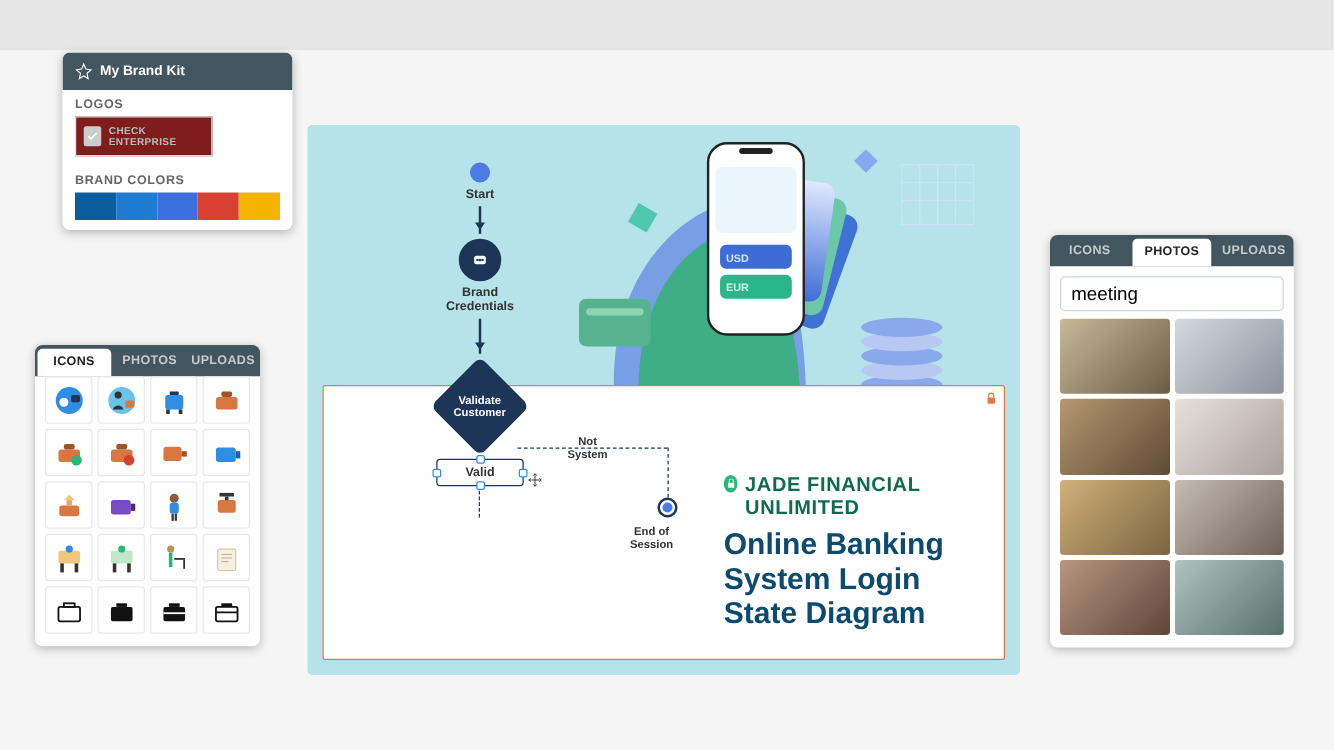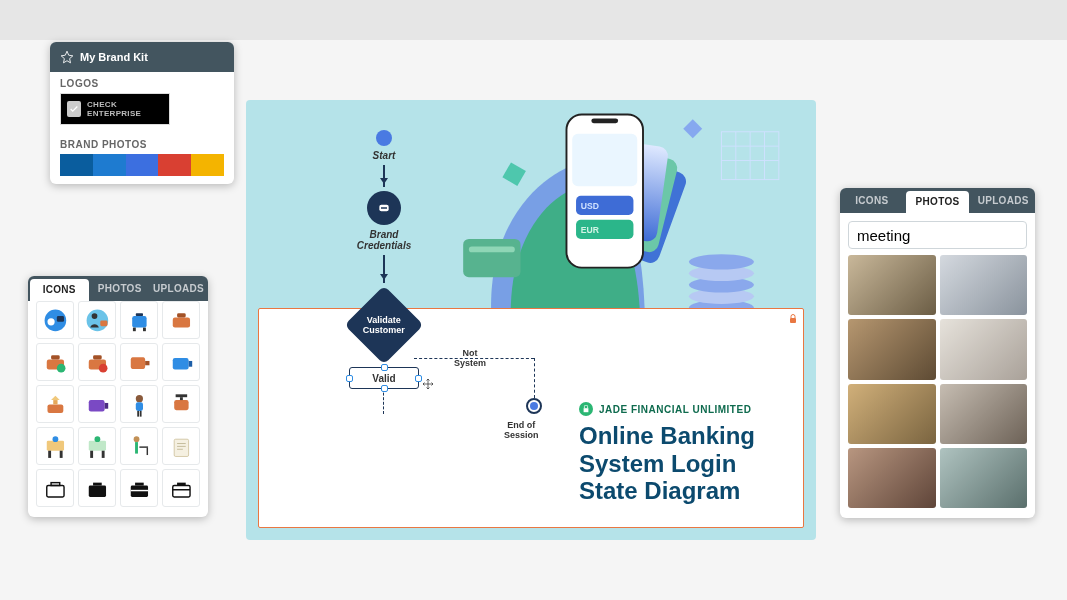--- a/index.html
+++ b/index.html
@@ -6,21 +6,21 @@
   body { font-family: -apple-system, BlinkMacSystemFont, "Segoe UI", Arial, sans-serif; background: #f5f5f5; width: 1067px; height: 600px; overflow: hidden; position: relative; }
   
   .top-strip { position:absolute; top:0; left:0; right:0; height:40px; background:#e6e6e6; }
   
   
   .brandkit { position: absolute; left: 50px; top: 42px; width: 184px; background: #ffffff; border-radius: 6px; box-shadow: 0 2px 8px rgba(0,0,0,0.25); overflow:hidden; font-size:11px; }
   .brandkit-header { background: #43555f; color: #fff; padding: 8px 10px; display:flex; align-items:center; gap:6px; font-weight:600; }
   .brandkit-header svg { width:14px; height:14px; fill:none; stroke:#fff; stroke-width:1.5; }
   .brandkit-section { padding: 6px 10px 8px; }
   .brandkit-label { font-size: 10px; letter-spacing: .5px; color:#666; font-weight:600; margin-bottom:4px; }
-  .logo-box { border:1px solid #ddd; background:#000000; padding:6px 6px; display:flex; align-items:center; gap:6px; width:110px; font-size:8px; color:#bbb; font-weight:700; letter-spacing:.3px; }
+  .logo-box { border:1px solid #ddd; background:#7f1d1d; padding:6px 6px; display:flex; align-items:center; gap:6px; width:110px; font-size:8px; color:#bbb; font-weight:700; letter-spacing:.3px; }
   .logo-check { width:16px; height:16px; background:#ccc; border-radius:2px; display:flex; align-items:center; justify-content:center; }
   .logo-check svg { width:10px; height:10px; fill:#fff; }
   .swatches { display:flex; height:22px; }
   .swatch { flex:1; }
   
   
   .library { position:absolute; background:#fff; border-radius:6px; box-shadow:0 2px 8px rgba(0,0,0,0.25); overflow:hidden;margin-top:28px; }
   .lib-tabs { display:flex; background:#43555f; font-size:10px; font-weight:600; letter-spacing:.3px; }
   .lib-tab { flex:1; text-align:center; padding:7px 4px; color:#c6cbcf; cursor:pointer; }
   .lib-tab.active { background:#fff; color:#222; border-radius:4px 4px 0 0; margin:3px 2px 0 2px; padding:5px 4px 4px; }
@@ -33,40 +33,40 @@
   .photo-grid { display:grid; grid-template-columns:repeat(2,1fr); gap:4px; padding:0 8px 10px; }
   .photo-cell { aspect-ratio:1.45; border-radius:3px; background:#9aa; position:relative; overflow:hidden; }
   
   #library-left { left:28px; top:248px; width:180px; }
   #library-right { left:840px; top:160px; width:195px; }
   
   
   .canvas { position:absolute; left:246px; top:100px; width:570px; height:440px; background:#b5e3e9; border-radius:4px; overflow:hidden; }
   
   .flow { position:absolute; left:30px; top:30px; width:220px; text-align:center; font-size:10px; color:#333; }
-  .flow-node-label { font-weight:600; font-size:10px;font-style:italic; }
+  .flow-node-label { font-weight:600; font-size:10px; }
   .dot-start { width:16px; height:16px; border-radius:50%; background:#4a7ae2; margin:0 auto; }
   .cred-circle { width:34px; height:34px; border-radius:50%; background:#1d3557; margin:0 auto; display:flex; align-items:center; justify-content:center; }
   .cred-circle svg { width:16px; height:16px; fill:#fff; }
   .diamond { width:56px; height:56px; background:#1d3557; transform:rotate(45deg); margin:14px auto; display:flex; align-items:center; justify-content:center; border-radius:6px; }
   .diamond span { transform:rotate(-45deg); color:#fff; font-weight:700; font-size:9px; text-align:center; line-height:1.15; }
   .valid-box { width:70px; height:22px; border:1px solid #1d3557; border-radius:3px; background:#fff; margin:8px auto 0; display:flex; align-items:center; justify-content:center; font-size:10px; font-weight:600; position:relative; }
   .sel-handle { position:absolute; width:7px; height:7px; border:1px solid #2f8de4; background:#fff; border-radius:2px; }
   .end-circle { position:absolute; width:16px; height:16px; border-radius:50%; border:2px solid #1d3557; display:flex; align-items:center; justify-content:center; }
   .end-circle::after { content:''; width:8px; height:8px; border-radius:50%; background:#4a7ae2; }
   .flow-arrow { width:2px; height:22px; background:#1d3557; margin:4px auto; position:relative; }
   .flow-arrow::after { content:''; position:absolute; bottom:-1px; left:-3px; border:4px solid transparent; border-top:6px solid #1d3557; }
   .dash-h { position:absolute; border-top:1.5px dashed #1d3557; }
   .dash-v { position:absolute; border-left:1.5px dashed #1d3557; }
   .small-label { position:absolute; font-size:9px; font-weight:600; color:#333; }
   
   .title-card { position:absolute; left:12px; bottom:12px; right:12px; height:220px; background:#fff; border:1px solid #e97742; border-radius:2px; }
   .lock-badge { position:absolute; top:4px; right:4px; width:12px; height:12px; }
   .title-text { position:absolute; right:20px; bottom:22px; left:320px; }
-  .company { display:flex; align-items:center; gap:6px; font-size:10px; font-weight:800; letter-spacing:.5px; color:#0f6b4e; margin-bottom:6px; }
+  .company { display:flex; gap:6px; font-size:16px; font-weight:800; letter-spacing:.5px; color:#0f6b4e; margin-bottom:6px; }
   .company .logo-circle { width:14px; height:14px; border-radius:50%; background:#2bb673; display:inline-flex; align-items:center; justify-content:center; }
   .main-title { font-size:24px; font-weight:800; color:#0c4a6e; line-height:1.15; }
   
   
   .hero { position:absolute; left:200px; top:5px; width:350px; height:220px; }
   
   
   .ph1{background:linear-gradient(135deg,#c9b89a,#6b5d45);} 
   .ph2{background:linear-gradient(135deg,#d4d9df,#8a939d);} 
   .ph3{background:linear-gradient(135deg,#b69770,#5e4b34);} 
@@ -92,21 +92,21 @@
     <div class="logo-box">
       <span class="logo-check">
           <svg viewBox="0 0 24 24">
             <path d="M20 6L9 17l-5-5" stroke="#fff" stroke-width="3" fill="none"></path>
           </svg>
         </span>
       <span>CHECK ENTERPRISE</span>
     </div>
   </div>
   <div class="brandkit-section">
-    <div class="brandkit-label">BRAND PHOTOS</div>
+    <div class="brandkit-label">BRAND COLORS</div>
     <div class="swatches">
       <div class="swatch" style="background:#0a5d9e"></div>
       <div class="swatch" style="background:#1e7bd0"></div>
       <div class="swatch" style="background:#3c6fe0"></div>
       <div class="swatch" style="background:#d94032"></div>
       <div class="swatch" style="background:#f4b400"></div>
     </div>
   </div>
 </div>
 

